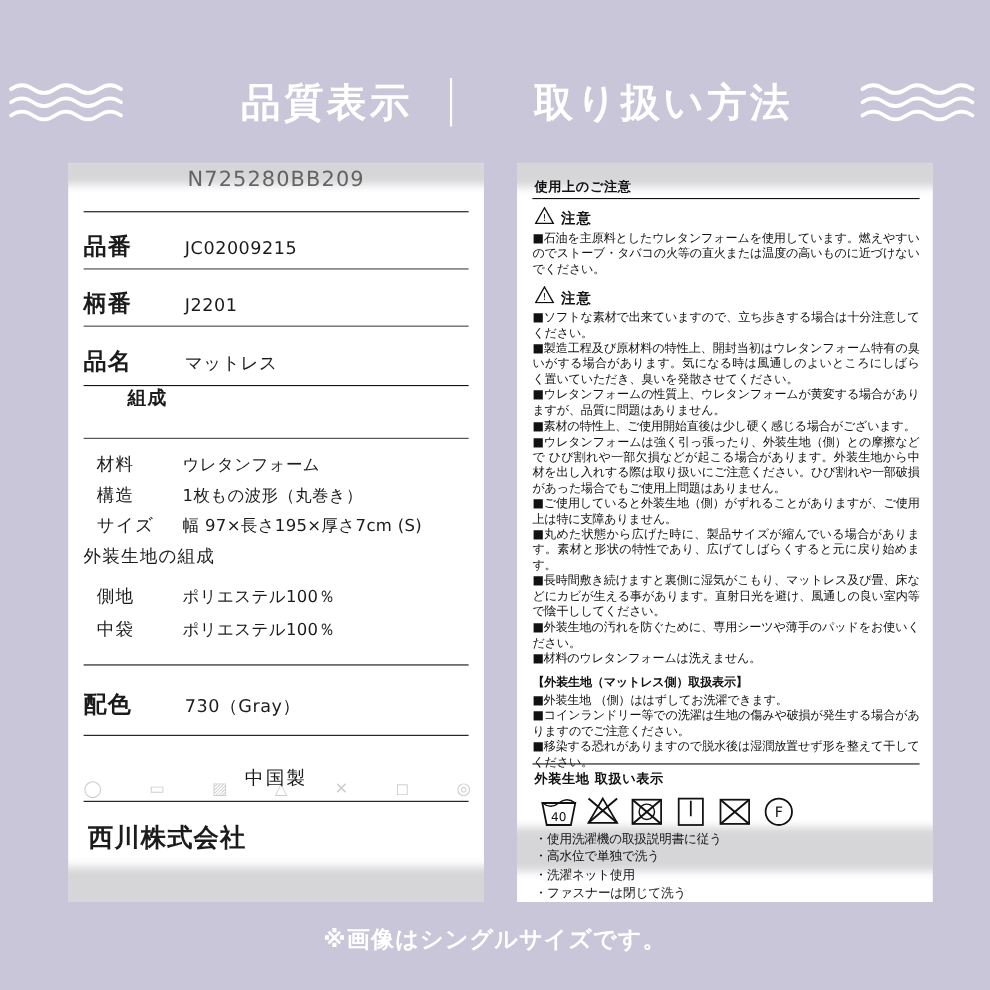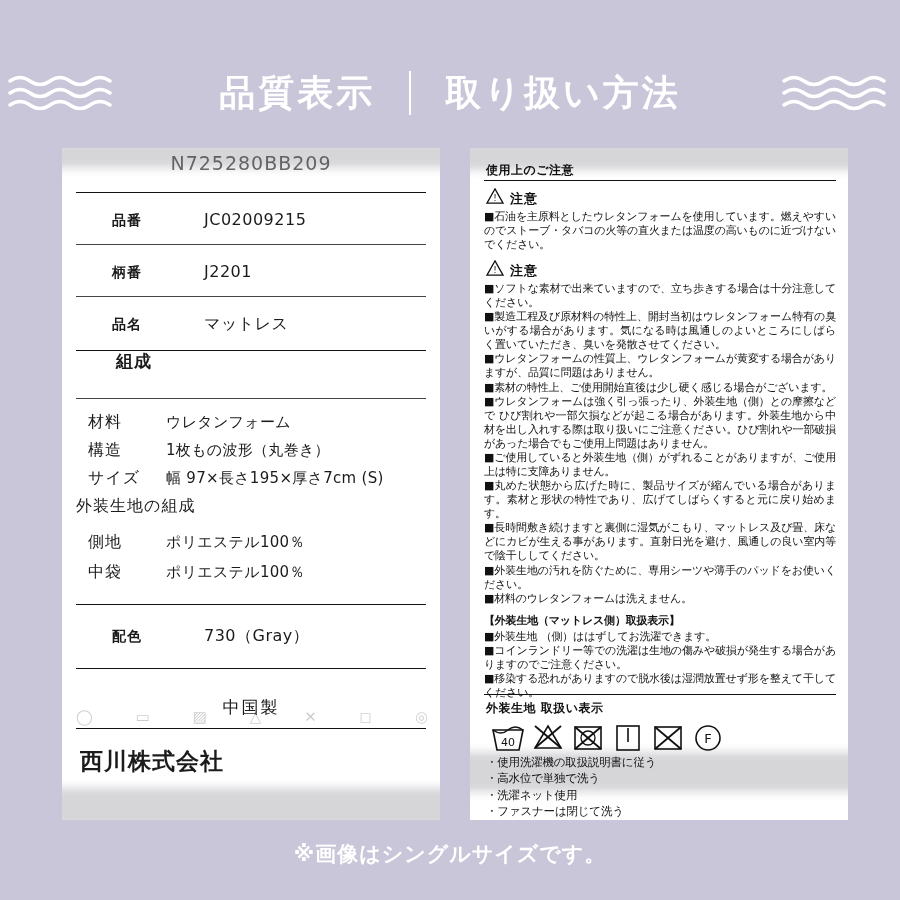--- a/index.html
+++ b/index.html
@@ -21,20 +21,21 @@
     position: absolute;
     top: 58px; left: 0; width: 900px; height: 70px;
     display: flex; align-items: center; justify-content: center;
   }
   .hdr-title {
     color: #ffffff;
     font-size: 36px;
     font-weight: bold;
     letter-spacing: 3px;
     white-space: nowrap;
+    margin-left: 40px;
   }
   .hdr-sep {
     width: 2px; height: 44px;
     background: #ffffff;
     margin: 0 34px;
   }
   .wave {
     position: absolute;
     top: 74px;
     width: 110px; height: 44px;
@@ -72,21 +73,21 @@
     text-align: center;
     font-size: 19px;
     letter-spacing: 1px;
     color: #3a3a3a;
     opacity: .75;
   }
   .hline { position: absolute; left: 14px; width: 350px; height: 1px; background: #111; }
   .hline.thin { background: #444; }
 
   .row { position: absolute; left: 14px; width: 352px; display: flex; align-items: baseline; }
-  .row .k { width: 92px; font-size: 14px; font-weight: bold; letter-spacing: 1px; margin-left: 36px; }
+  .row .k { width: 92px; font-size: 21px; font-weight: bold; letter-spacing: 1px; }
   .row .v { font-size: 16px; letter-spacing: .5px; }
 
   .sect { position: absolute; left: 14px; font-size: 17px; font-weight: bold; letter-spacing: 1px; }
 
   .row2 { position: absolute; left: 26px; width: 344px; display: flex; align-items: baseline; }
   .row2 .k { width: 78px; font-size: 16px; letter-spacing: 1px; }
   .row2 .v { font-size: 15px; letter-spacing: .3px; }
 
   .madein {
     position: absolute; left: 0; width: 378px; text-align: center;

